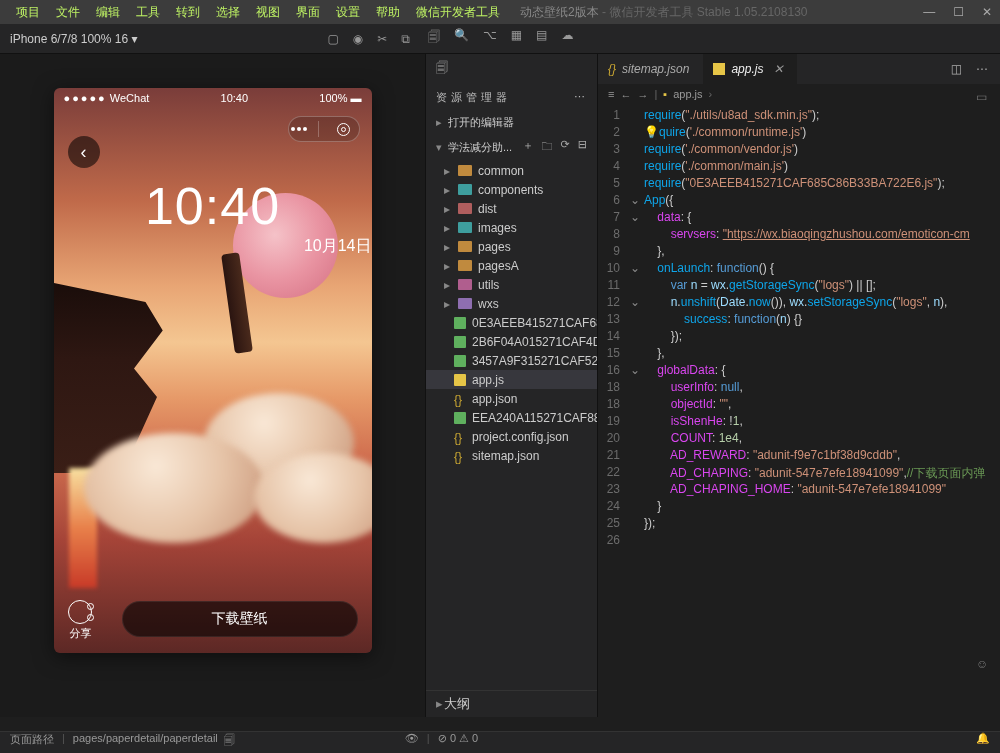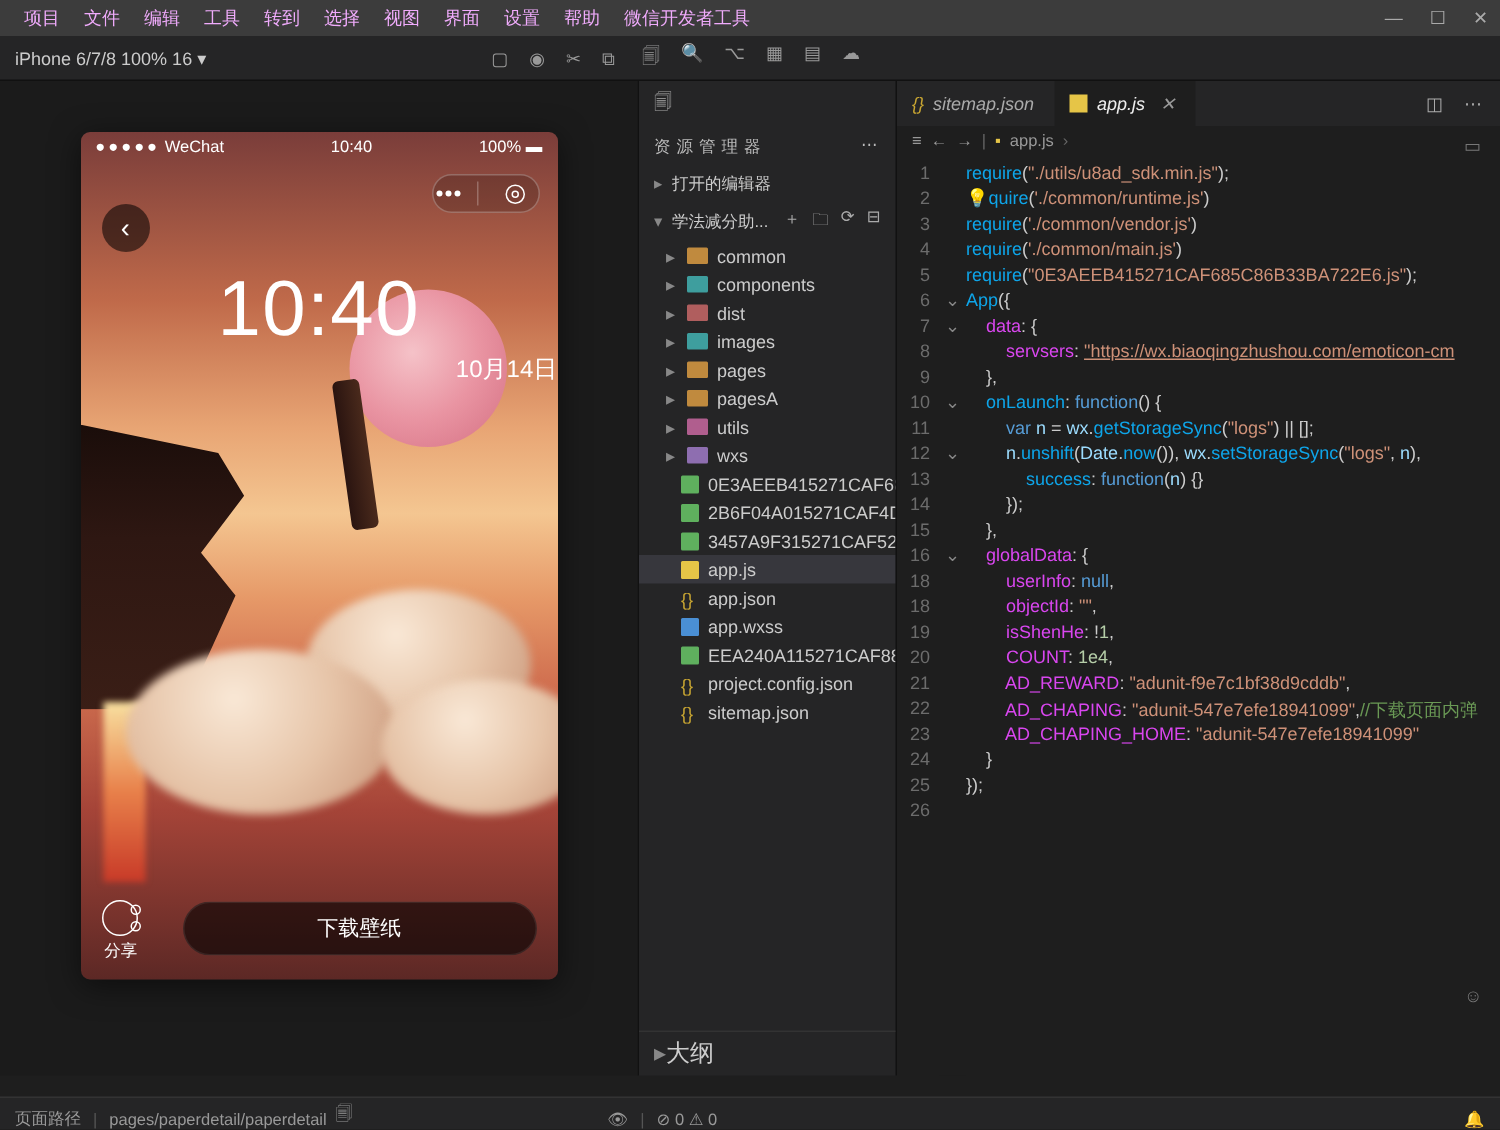--- a/index.html
+++ b/index.html
@@ -1,19 +1,19 @@
 <!DOCTYPE html>
 <html><head>
 <meta charset="utf-8">
 <style>
 *{margin:0;padding:0;box-sizing:border-box;font-family:"Microsoft YaHei","Segoe UI",sans-serif;user-select:none}
 body{width:1000px;height:753px;background:#1e1e1e;color:#ccc;font-size:12px;overflow:hidden;position:relative}
 .titlebar{height:24px;background:#3c3c3c;display:flex;align-items:center;padding:0 8px;color:#999}
 .menubar{display:flex;gap:0}
-.menubar span{padding:2px 8px;color:#f0abfc;cursor:pointer}
+.menubar span{padding:2px 8px;color:#bef264;cursor:pointer}
 .title-text{margin-left:12px;color:#888}
 .title-text .dim{color:#666}
 .winctl{margin-left:auto;display:flex;gap:18px;color:#aaa}
 .winctl span{cursor:pointer}
 .toolbar{height:30px;background:#252526;display:flex;align-items:center;padding:0 10px;border-bottom:1px solid #111;color:#999}
 .tb-left{display:flex;align-items:center;gap:6px}
 .tb-left .dev{color:#ccc}
 .tb-right-icons{display:flex;gap:14px;margin-left:auto}
 .main{display:flex;height:663px}
 
@@ -60,41 +60,41 @@
 .ft-folder.orange{background:#c08a3e}
 .ft-folder.teal{background:#3e9e9e}
 .ft-folder.purple{background:#8e6eb0}
 .ft-folder.pink{background:#b05e8e}
 .ft-folder.red{background:#b05e5e}
 .ft-js{background:#e6c547;width:12px;height:12px}
 .ft-json{width:12px;height:12px;color:#caa732;background:none}
 .ft-wxss{background:#4a8fd4;width:12px;height:12px}
 .ft-wxml{background:#5fb05e;width:12px;height:12px}
 .caret{color:#888;width:8px;display:inline-block}
-.outline{border-top:1px solid #333;padding:4px 10px;font-size:16px;color:#ccc}
+.outline{border-top:1px solid #333;padding:4px 10px;font-size:13px;color:#ccc}
 
 .editorpanel{flex:1;display:flex;flex-direction:column;background:#1e1e1e;min-width:0}
 .tabs{height:30px;background:#252526;display:flex;align-items:stretch}
 .tab{display:flex;align-items:center;gap:6px;padding:0 14px 0 10px;color:#aaa;font-size:12px;font-style:italic}
 .tab.active{background:#1e1e1e;color:#eee}
 .tab .close{margin-left:4px;color:#999}
 .tab-icons-right{margin-left:auto;display:flex;align-items:center;gap:14px;padding:0 12px;color:#aaa}
 .crumb{height:20px;display:flex;align-items:center;gap:6px;padding:0 10px;font-size:11px;color:#999}
 .crumb .sep{color:#666}
 .gutter-editor{flex:1;display:flex;font-family:Consolas,monospace;font-size:12px;min-width:0;overflow:hidden}
 .foldcol{width:18px;background:#1e1e1e;padding-top:4px}
 .fold{height:17px;color:#888;text-align:center}
 .gutter{width:28px;text-align:right;color:#6c6c6c;padding:4px 6px 0 0}
 .gutter div{height:17px}
 .code{flex:1;padding-top:4px;white-space:pre;overflow:hidden}
 .code div{height:17px}
 .tk-fn{color:#0ea5e9}.tk-str{color:#ce9178}.tk-kw{color:#569cd6}.tk-id{color:#9cdcfe}.tk-num{color:#b5cea8}.tk-cm{color:#6a9955}.tk-prop{color:#d946ef}.tk-url{color:#ce9178;text-decoration:underline}
 .bulb{color:#edc94a}
 
-.statusbar2{position:absolute;bottom:0;left:0;right:0;height:22px;background:#252526;display:flex;align-items:flex-end;padding:0 10px;color:#999;font-size:11px;border-top:1px solid #333}
+.statusbar2{position:absolute;bottom:0;left:0;right:0;height:22px;background:#252526;display:flex;align-items:flex-start;padding:0 10px;color:#999;font-size:11px;border-top:1px solid #333}
 .statusbar2 .sep2{margin:0 8px;color:#555}
 .statusbar2 .right{margin-left:auto;display:flex;gap:12px}
 .floaticon{position:absolute;right:8px;width:16px;height:16px;color:#777}
 </style>
 </head>
 <body>
 
 <div class="titlebar">
   <div class="menubar" id="menubar">
       <span>项目</span>
@@ -102,20 +102,23 @@
       <span>编辑</span>
       <span>工具</span>
       <span>转到</span>
       <span>选择</span>
       <span>视图</span>
       <span>界面</span>
       <span>设置</span>
       <span>帮助</span>
       <span>微信开发者工具</span>
     </div>
+  <div class="title-text">
+    <span>动态壁纸2版本</span> <span class="dim">- <span>微信开发者工具 Stable 1.05.2108130</span></span>
+  </div>
   <div class="winctl">
     <span>—</span>
     <span>☐</span>
     <span>✕</span>
   </div>
 </div>
 
 <div class="toolbar">
   <div class="tb-left">
     <span class="dev"><span>iPhone 6/7/8 100% 16 </span>▾</span>
@@ -247,24 +250,20 @@
           <span class="ft-icon ft-wxml"></span>
           <span>3457A9F315271CAF52...</span>
         </div>
         <div class="ft-item sel">
           <span class="ft-icon ft-js"></span>
           <span>app.js</span>
         </div>
         <div class="ft-item">
           <span class="ft-icon ft-json">{}</span>
           <span>app.json</span>
-        </div>
-        <div class="ft-item">
-          <span class="ft-icon ft-wxss"></span>
-          <span>app.wxss</span>
         </div>
         <div class="ft-item">
           <span class="ft-icon ft-wxml"></span>
           <span>EEA240A115271CAF88...</span>
         </div>
         <div class="ft-item">
           <span class="ft-icon ft-json">{}</span>
           <span>project.config.json</span>
         </div>
         <div class="ft-item">

